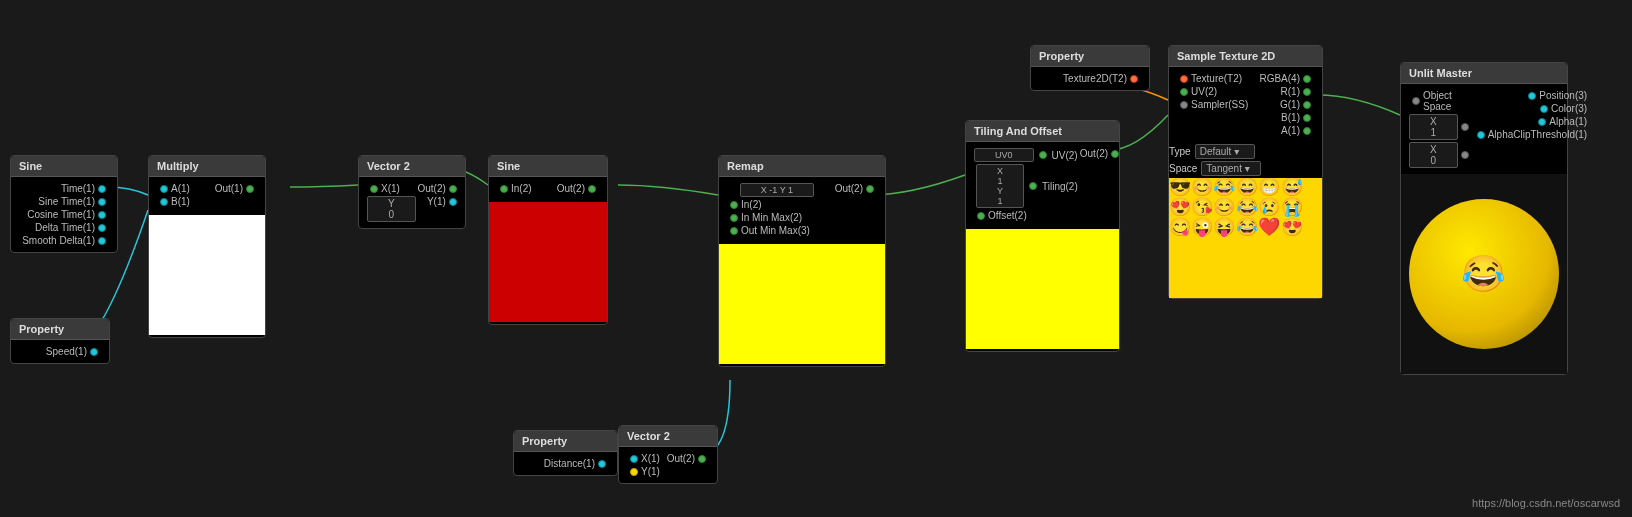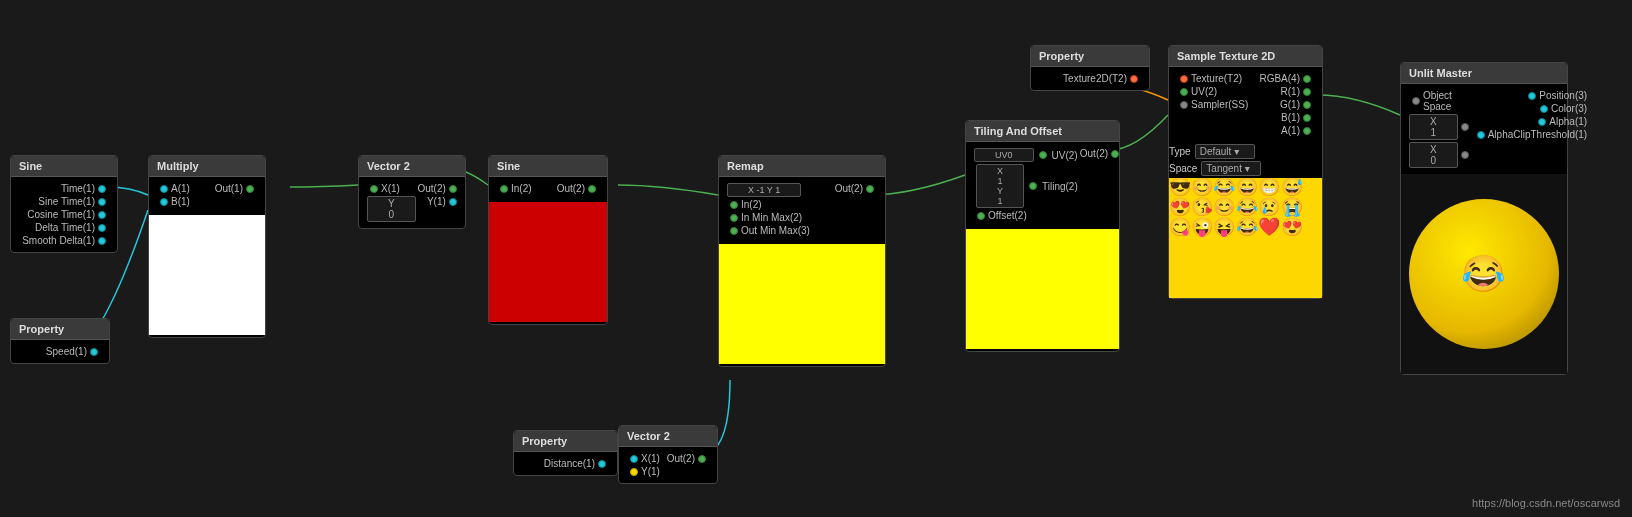--- a/index.html
+++ b/index.html
@@ -241,21 +241,21 @@
       </div>
     </div>
   </div>
   <div style="background:#cc0000;height:120px;width:100%;margin:2px 0;"></div>
 </div>
 
 <div class="node" style="left:718px;top:155px;width:168px;">
   <div class="node-header">Remap</div>
   <div class="node-body" style="display:flex;gap:2px;">
     <div style="flex:1;">
-      <div class="row-space" style="margin:2px 0;font-size:10px;">
+      <div class="row-space" style="margin:2px 0;font-size:10px;justify-content:flex-end;">
         <span class="value-box" style="font-size:9px;">X -1  Y 1</span>
       </div>
       <div class="port-row">
         <span class="port port-green"></span>
         <span class="port-label">In(2)</span>
       </div>
       <div class="port-row">
         <span class="port port-green"></span>
         <span class="port-label">In Min Max(2)</span>
       </div>

